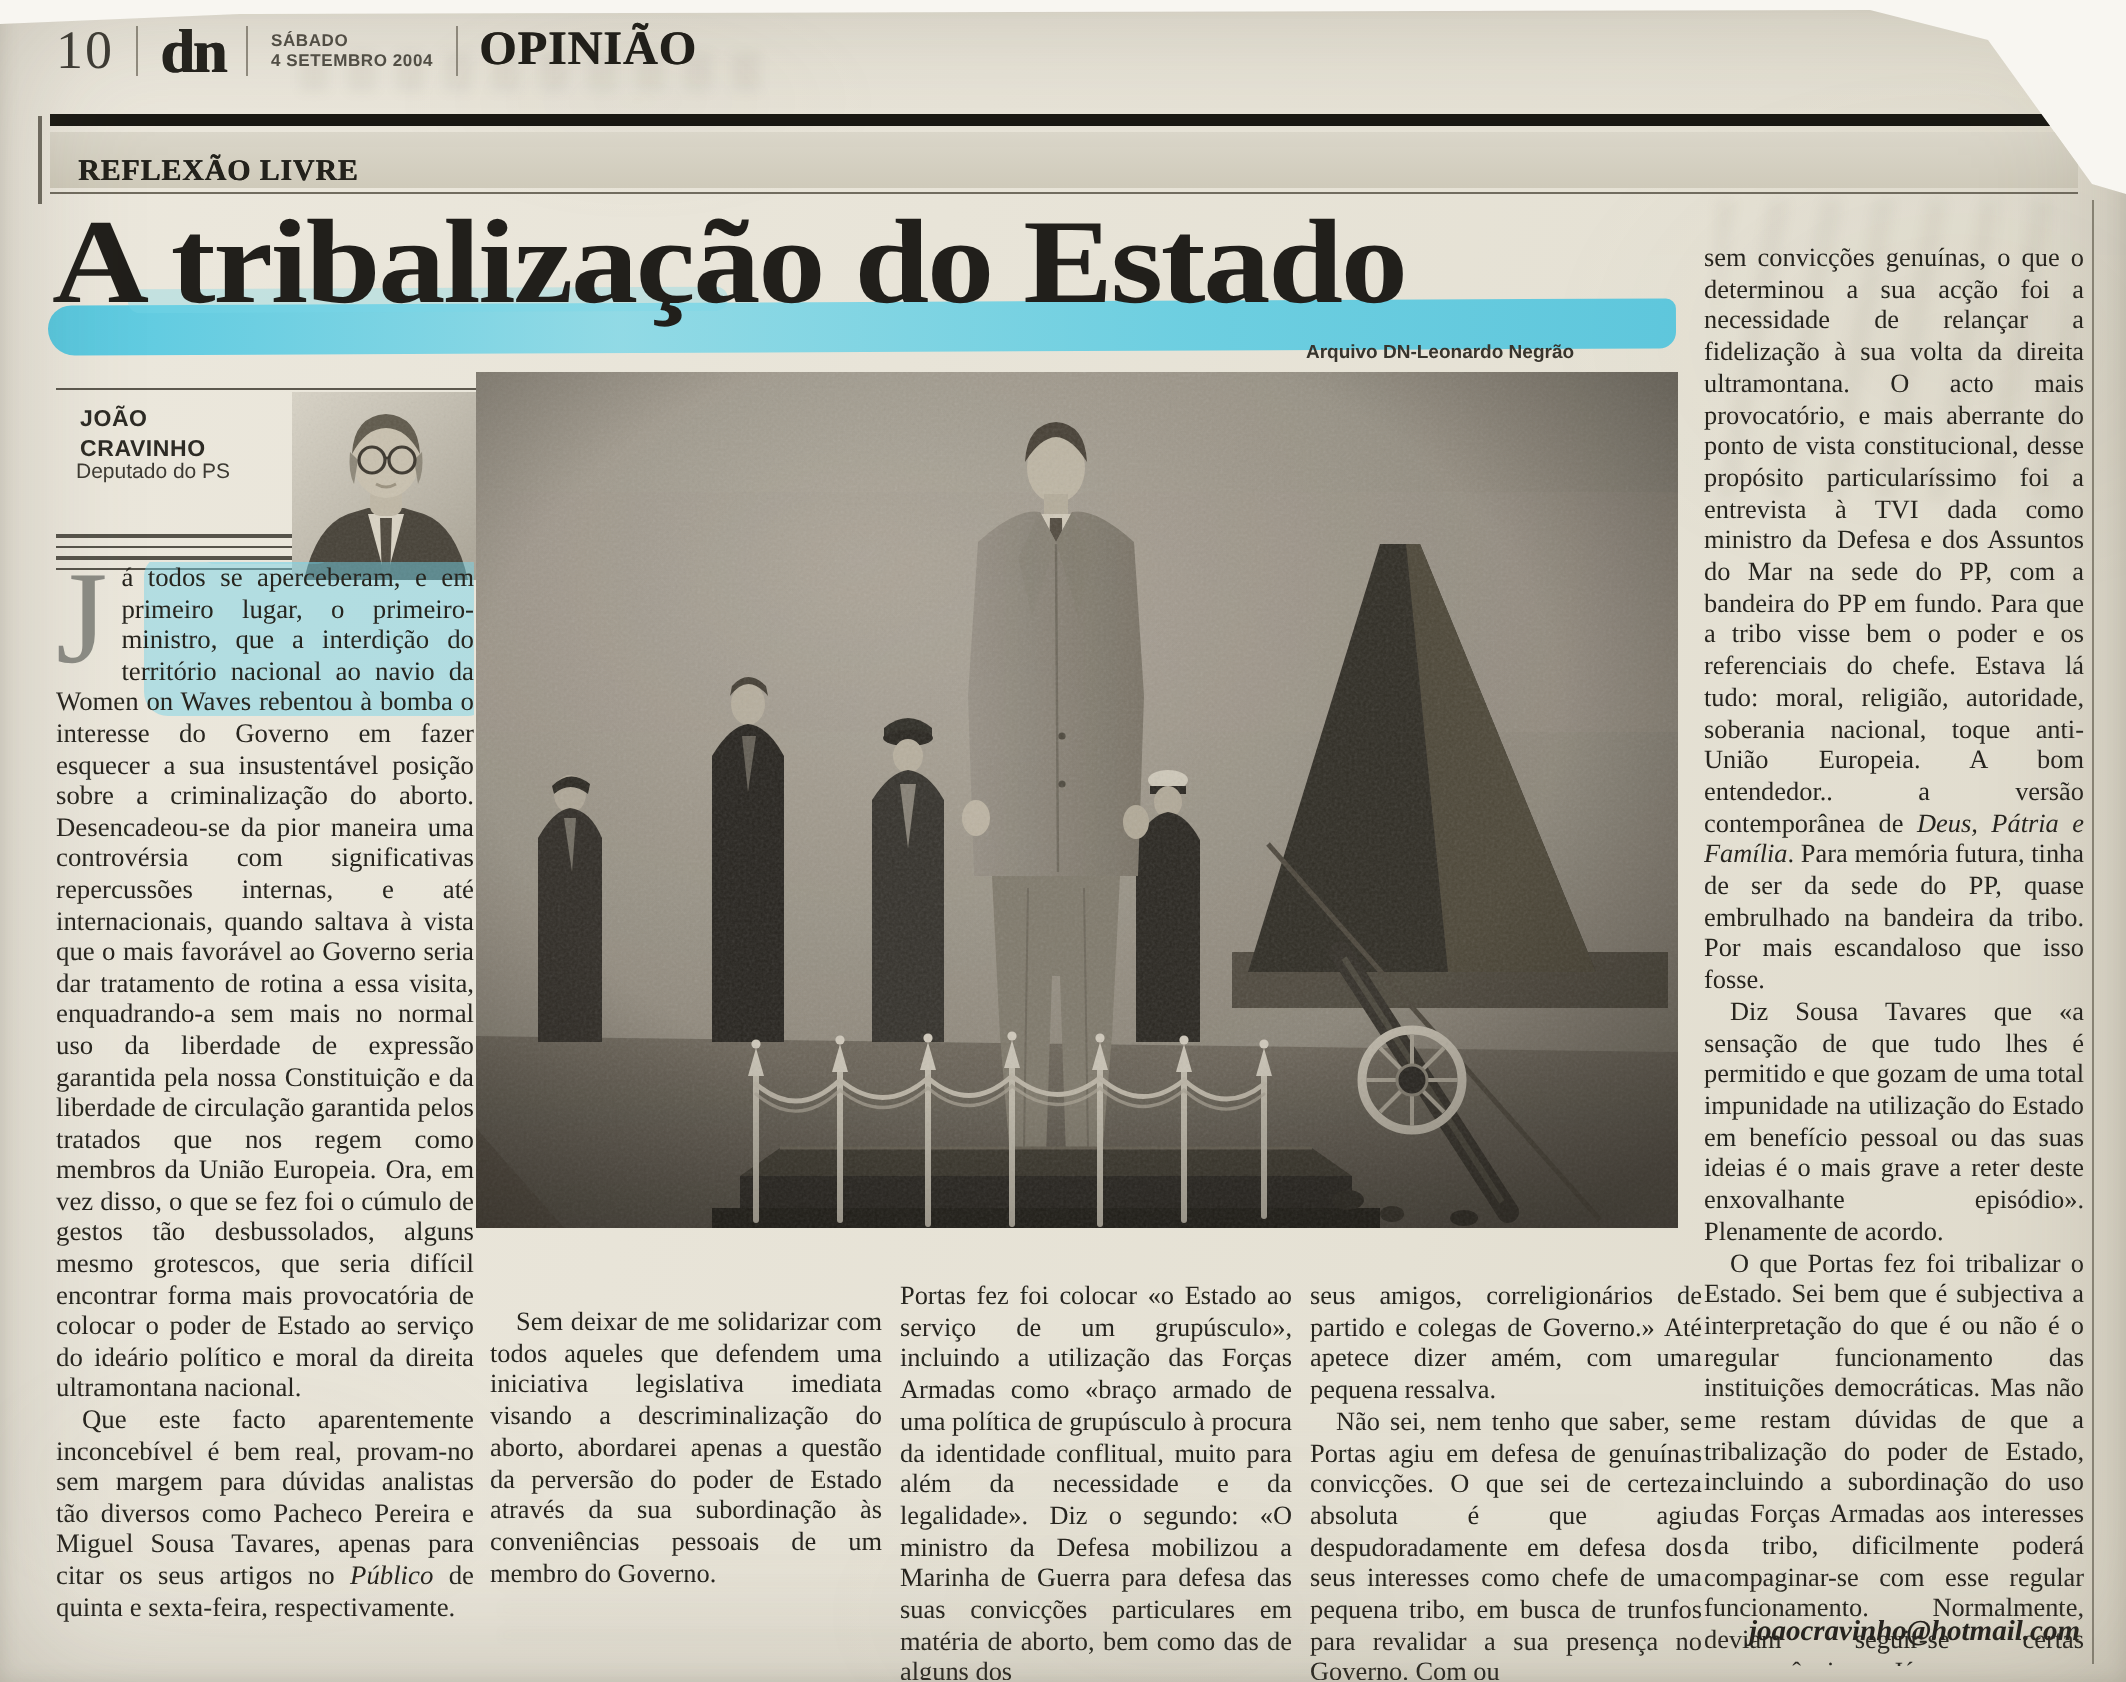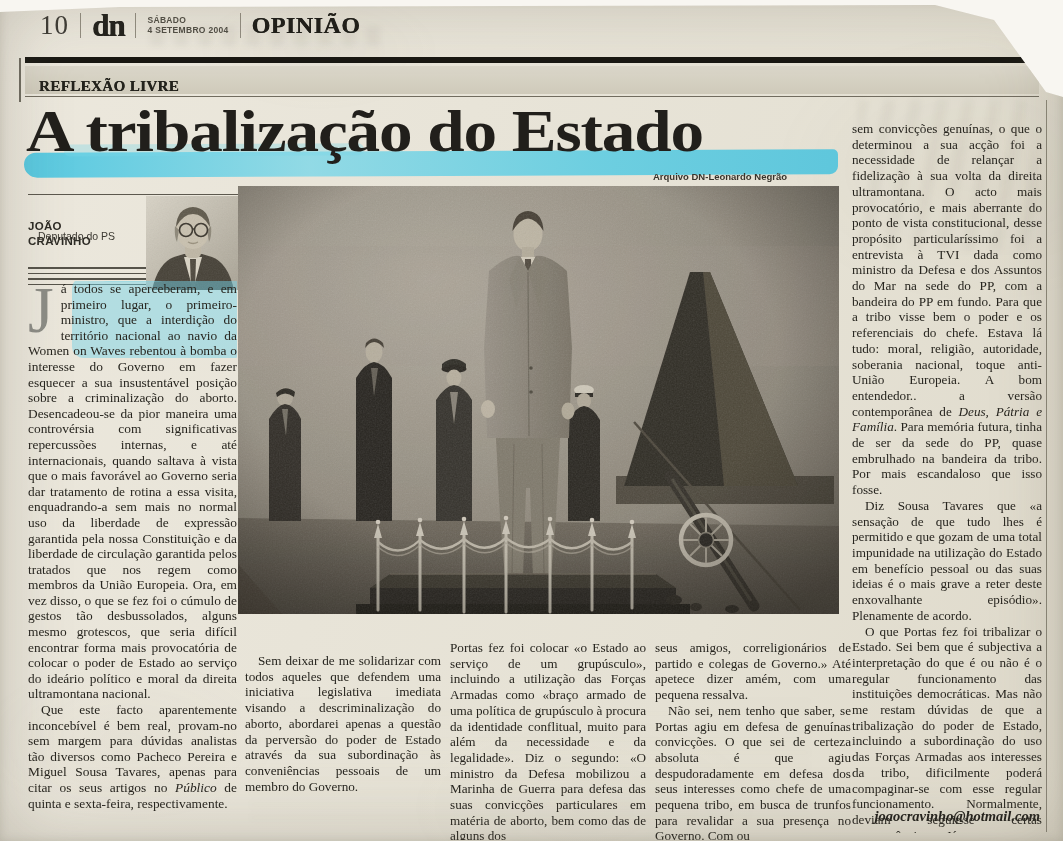--- a/index.html
+++ b/index.html
@@ -37,21 +37,21 @@
     left:150px;top:26px;width:230px;height:20px;opacity:.5;
     background:repeating-linear-gradient(90deg, rgba(110,104,90,.14) 0 14px, transparent 14px 24px);
   }
   .ghost-c{
     left:250px;top:700px;width:560px;height:120px;opacity:.35;
     background:repeating-linear-gradient(0deg, rgba(120,113,96,.08) 0 5px, transparent 5px 13px);
   }
 
   
   .masthead{
-    position:absolute;left:40px;top:8px;z-index:10;
+    position:absolute;left:28px;top:8px;z-index:10;
     display:flex;align-items:center;gap:11px;height:34px;
   }
   .pagenum{font:400 27px/1 "Liberation Serif",serif;color:#3c3a34;letter-spacing:1px;}
   .mast-sep{width:1px;height:25px;background:#928d80;}
   .dnlogo{
     font:700 31px/1 "Liberation Serif",serif;color:#22211c;letter-spacing:-1px;
     text-shadow:.6px 0 0 #22211c;
     text-align:center;
   }
   .dateblock{display:flex;flex-direction:column;justify-content:center;line-height:1.25;}
@@ -92,21 +92,21 @@
   }
 
   .photo-credit{
     position:absolute;left:600px;top:171px;width:240px;z-index:10;
     font:700 9.5px "Liberation Sans",sans-serif;color:#37342d;text-align:center;
   }
 
   
   .byline-card{position:absolute;left:28px;top:194px;width:210px;height:97px;z-index:10;}
   .byline-toprule{position:absolute;left:0;top:0;width:100%;height:1px;background:#5c584e;}
-  .author-names{position:absolute;left:0;top:9px;margin-top:16px;}
+  .author-names{position:absolute;left:12px;top:9px;}
   .author-names .n{display:block;font:700 11.5px/1.3 "Liberation Sans",sans-serif;color:#2d2b25;letter-spacing:.3px;}
   .author-role{position:absolute;left:0;top:36px;font:400 10.5px "Liberation Sans",sans-serif;color:#3d3a33;padding-left:10px;}
   .byline-rules{position:absolute;left:0;bottom:2px;width:146px;}
   .byline-rules .r{height:1.5px;background:#56534a;margin-bottom:4px;}
   .portrait{position:absolute;right:0;top:2px;width:92px;height:94px;}
 
   
   .article-photo{position:absolute;left:238px;top:186px;width:601px;height:428px;margin:0;z-index:10;}
 
   

